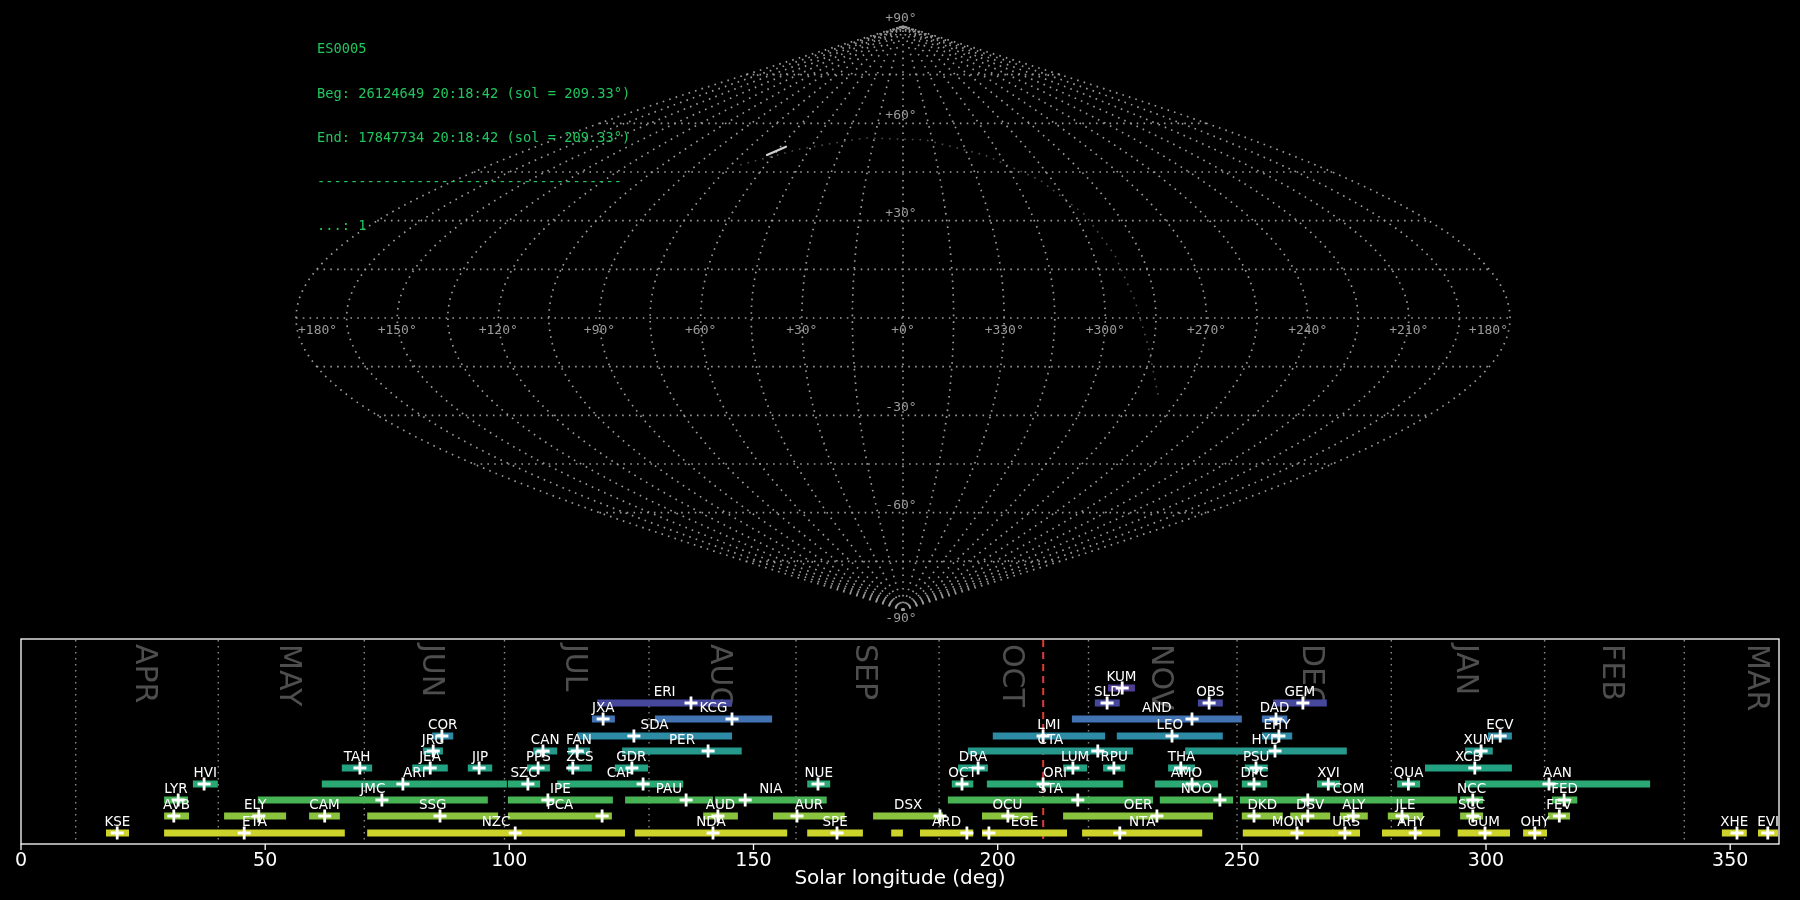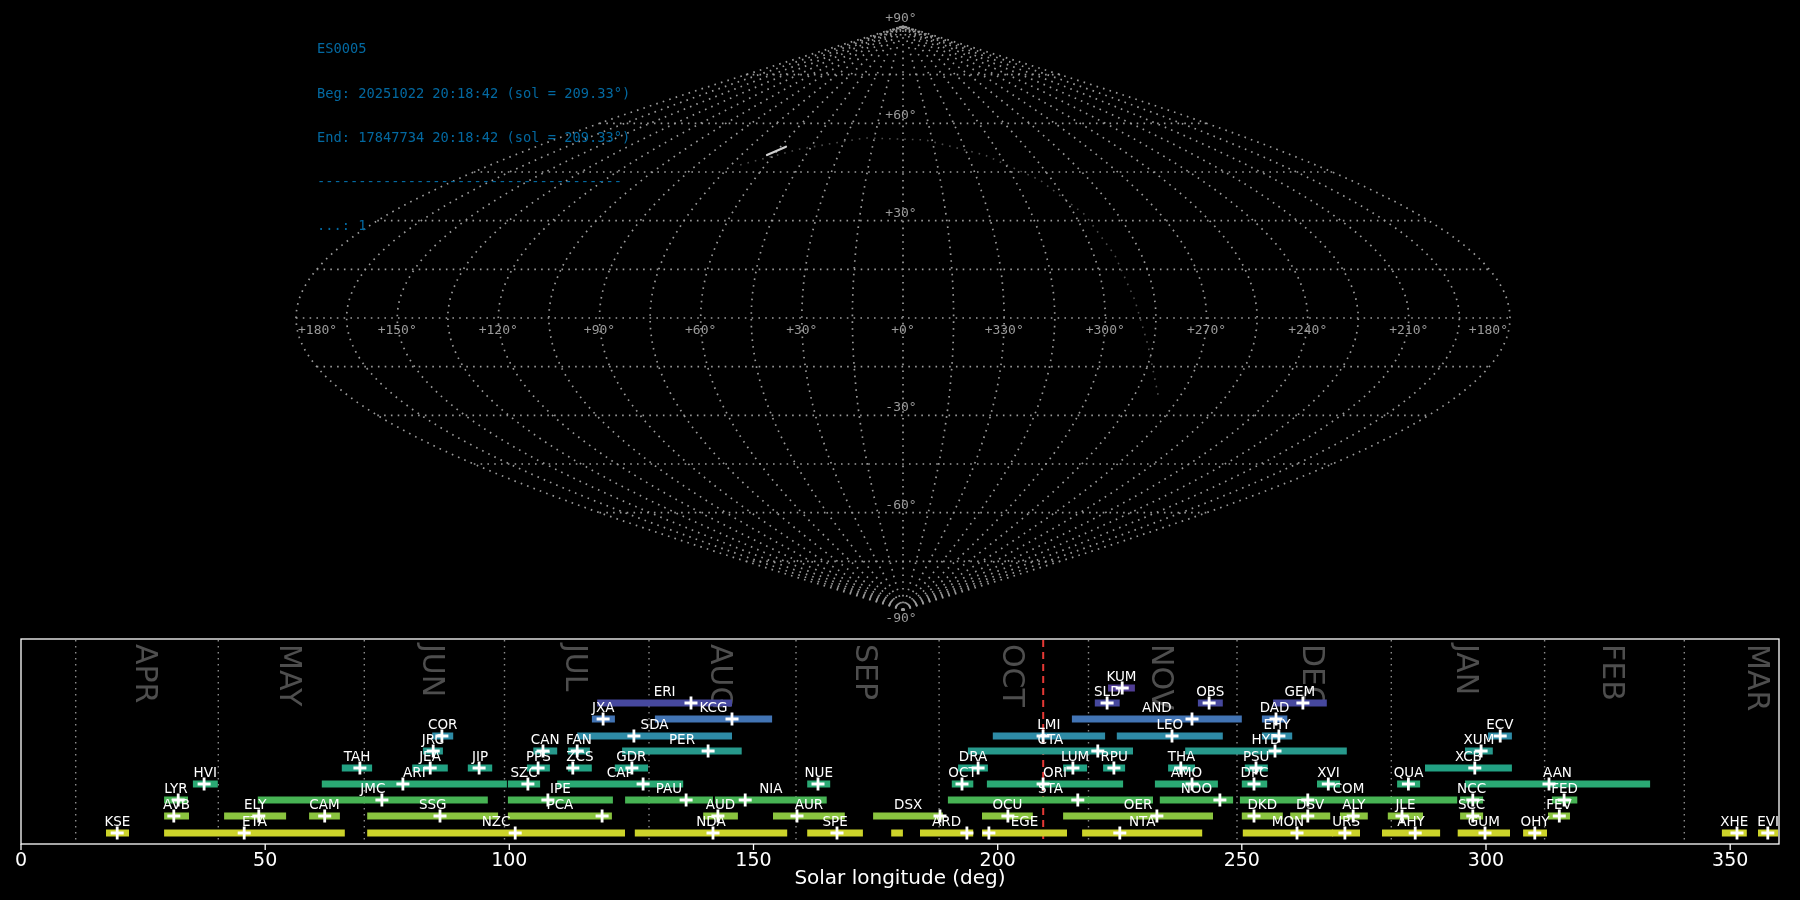--- a/index.html
+++ b/index.html
@@ -1,18 +1,18 @@
 <!DOCTYPE html>
 <html><head>
 <meta charset="utf-8">
 <style>
   html,body{margin:0;padding:0;background:#000;}
   #stage{position:relative;width:1800px;height:900px;background:#000;overflow:hidden;
          font-family:"DejaVu Sans", sans-serif;}
-  #info{position:absolute;left:317px;top:12px;color:#0369a1;
+  #info{position:absolute;left:317px;top:12px;color:#22c55e;
         font-family:"DejaVu Sans Mono", monospace;font-size:13.7px;line-height:14.7px;
         white-space:pre;}
   #plot{position:absolute;left:0;top:0;}
   text{user-select:none;}
 </style>
 </head>
 <body>
 
 <div id="stage">
   <svg id="plot" width="1800" height="900">
@@ -393,18 +393,18 @@
         <line x1="1241.8" y1="844" x2="1241.8" y2="850" stroke="#ffffff" stroke-width="1.3"></line>
         <text x="1241.8" y="866" font-size="19" fill="#ffffff" text-anchor="middle" font-family="DejaVu Sans, sans-serif">250</text>
         <line x1="1486.0" y1="844" x2="1486.0" y2="850" stroke="#ffffff" stroke-width="1.3"></line>
         <text x="1486.0" y="866" font-size="19" fill="#ffffff" text-anchor="middle" font-family="DejaVu Sans, sans-serif">300</text>
         <line x1="1730.2" y1="844" x2="1730.2" y2="850" stroke="#ffffff" stroke-width="1.3"></line>
         <text x="1730.2" y="866" font-size="19" fill="#ffffff" text-anchor="middle" font-family="DejaVu Sans, sans-serif">350</text>
       </g>
     </svg>
   <div id="info">
     <div>ES0005</div>
-    <div>Beg: 20251022 20:18:42 (sol = 209.33°)</div>
+    <div>Beg: 26124649 20:18:42 (sol = 209.33°)</div>
     <div>End: 17847734 20:18:42 (sol = 209.33°)</div>
     <div>-------------------------------------</div>
     <div>...: 1</div>
   </div>
 </div>
 
 </body></html>

